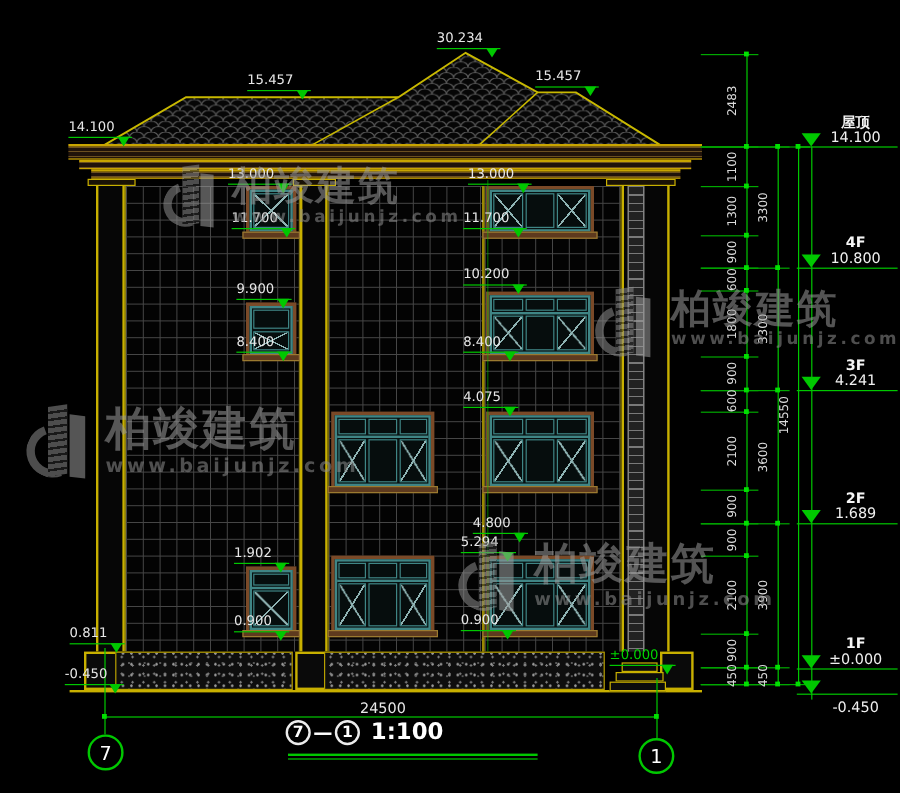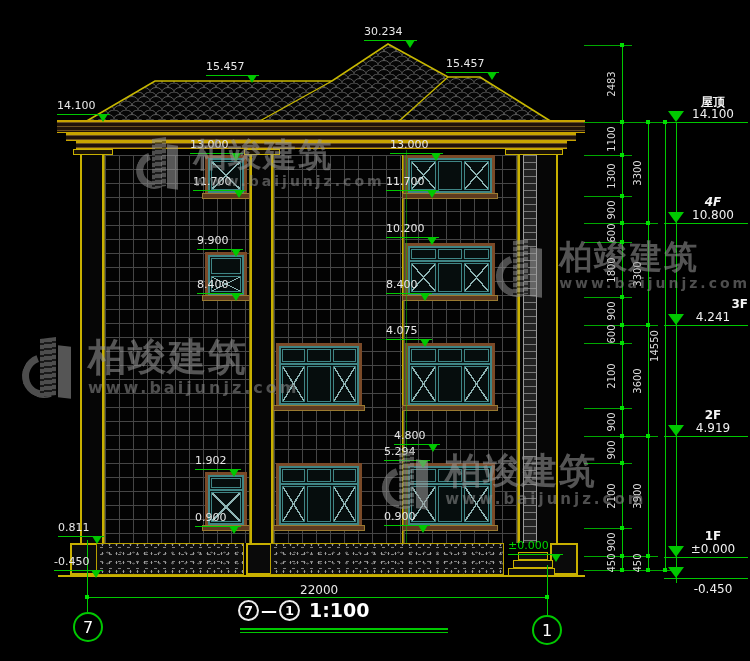--- a/index.html
+++ b/index.html
@@ -340,30 +340,30 @@
       <div class="dim-num" style="left: 654px; top: 346px;">14550</div>
     </div>
   <div id="floors">
       <div class="vchain" style="left: 676px; top: 122px; width: 1px; height: 461px;"></div>
       <div class="flr-line" style="left: 664px; top: 122px; width: 84px; height: 1px;"></div>
       <div class="flr-tri" style="left: 668px; top: 111px;"></div>
       <div class="flr-name" style="left: 678px; top: 94px;">屋顶</div>
       <div class="flr-val" style="left: 678px; top: 107px;">14.100</div>
       <div class="flr-line" style="left: 664px; top: 223px; width: 84px; height: 1px;"></div>
       <div class="flr-tri" style="left: 668px; top: 212px;"></div>
-      <div class="flr-name" style="left: 678px; top: 195px; font-style: italic;">4F</div>
+      <div class="flr-name" style="left: 678px; top: 195px;">4F</div>
       <div class="flr-val" style="left: 678px; top: 208px;">10.800</div>
       <div class="flr-line" style="left: 664px; top: 325px; width: 84px; height: 1px;"></div>
       <div class="flr-tri" style="left: 668px; top: 314px;"></div>
-      <div class="flr-name" style="left: 678px; top: 297px; text-align: right;">3F</div>
+      <div class="flr-name" style="left: 678px; top: 297px;">3F</div>
       <div class="flr-val" style="left: 678px; top: 310px;">4.241</div>
       <div class="flr-line" style="left: 664px; top: 436px; width: 84px; height: 1px;"></div>
       <div class="flr-tri" style="left: 668px; top: 425px;"></div>
       <div class="flr-name" style="left: 678px; top: 408px;">2F</div>
-      <div class="flr-val" style="left: 678px; top: 421px;">4.919</div>
+      <div class="flr-val" style="left: 678px; top: 421px;">1.689</div>
       <div class="flr-line" style="left: 664px; top: 557px; width: 84px; height: 1px;"></div>
       <div class="flr-tri" style="left: 668px; top: 546px;"></div>
       <div class="flr-name" style="left: 678px; top: 529px;">1F</div>
       <div class="flr-val" style="left: 678px; top: 542px;">±0.000</div>
       <div class="flr-line" style="left: 664px; top: 578px; width: 84px; height: 1px;"></div>
       <div class="flr-tri" style="left: 668px; top: 567px;"></div>
       <div class="flr-val" style="left: 678px; top: 582px;">-0.450</div>
     </div>
   <div id="watermarks">
       <div class="wm" style="left: 24px; top: 338px;">
@@ -408,21 +408,21 @@
         <div style="position: relative;">
           <div class="wm-brand" style="font-size: 36px;">柏竣建筑</div>
           <div class="wm-url" style="font-size: 15px;">www.baijunjz.com</div>
         </div>
       </div>
     </div>
 
   <div class="gline" style="left:87px;top:597px;width:460px;height:1px;z-index:4"></div>
   <div class="dot" style="left:87px;top:597px;"></div>
   <div class="dot" style="left:547px;top:597px;"></div>
-  <div id="bottom-dim-label" style="left:300px;top:583px;">22000</div>
+  <div id="bottom-dim-label" style="left:300px;top:583px;">24500</div>
 
   <div class="bubble" style="left:73px;top:612px;">
       <span>7</span>
     </div>
   <div class="bubble" style="left:532px;top:615px;">
       <span>1</span>
     </div>
 
   <div id="titleblock">
     <span class="tb">7</span>

